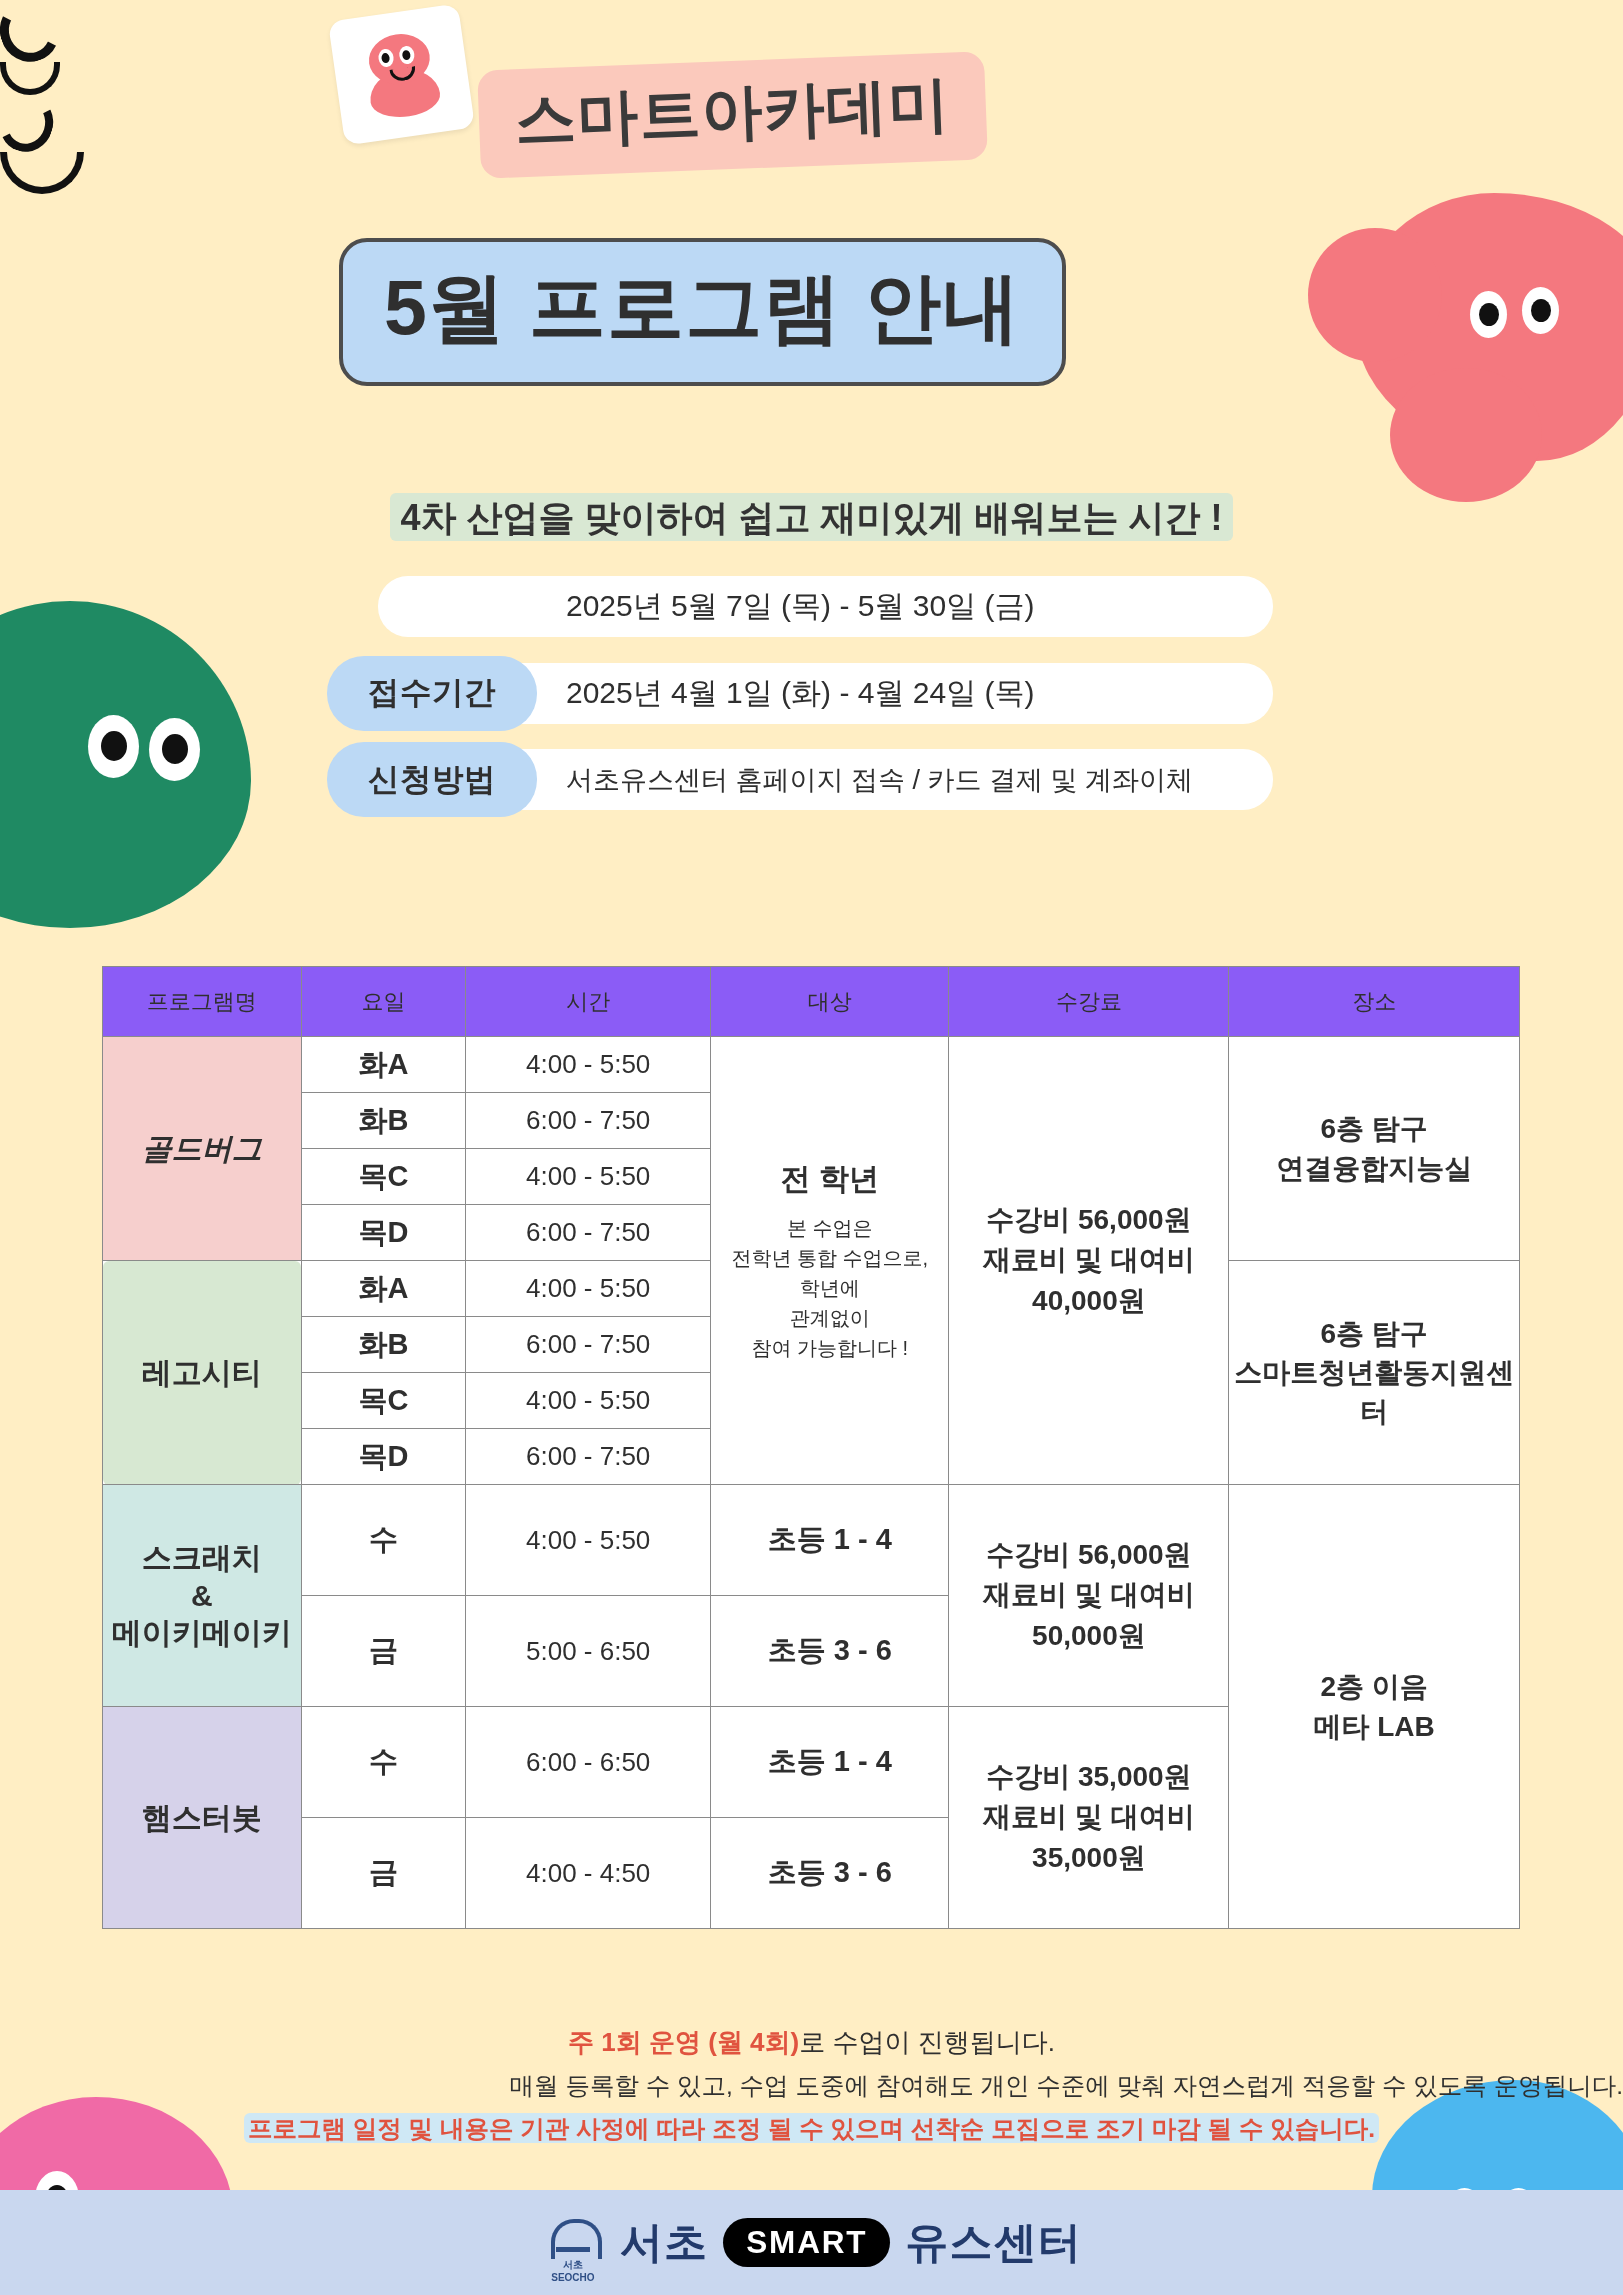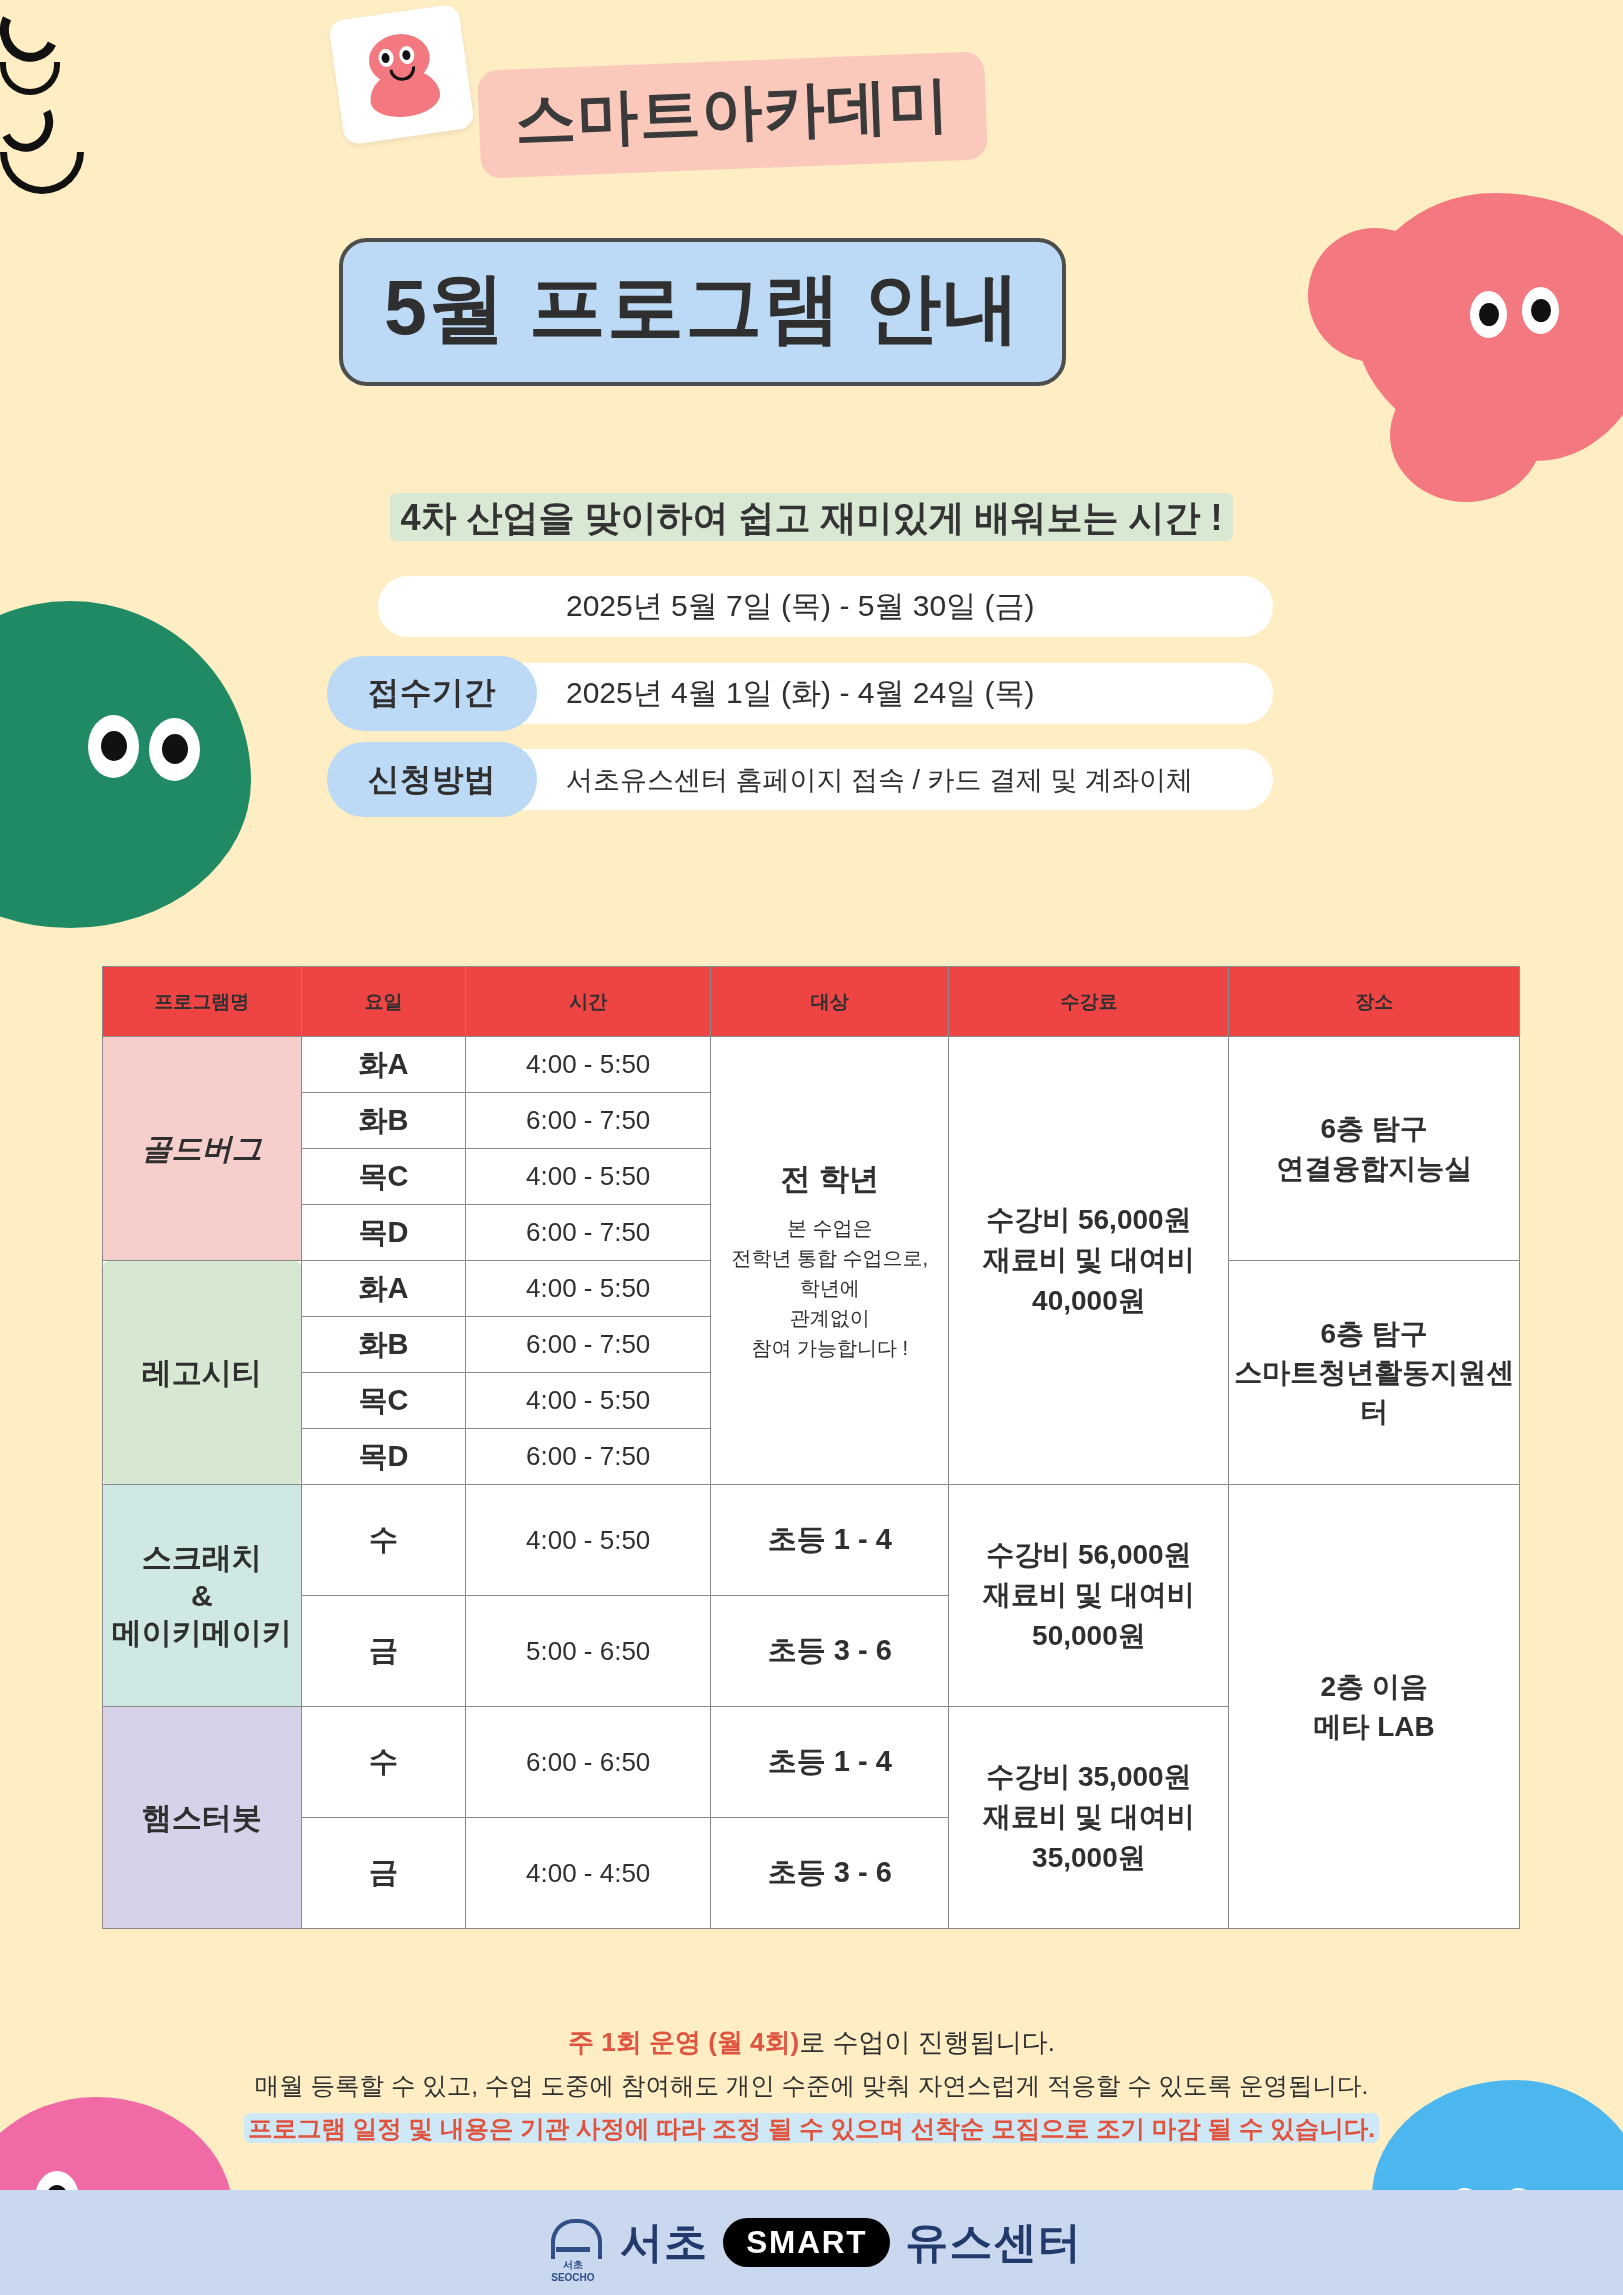--- a/index.html
+++ b/index.html
@@ -130,21 +130,21 @@
   }
   .info-row.small .val{font-size:27px;}
 
   
   .table-wrap{position:absolute;left:102px;top:966px;width:1418px;}
   table{border-collapse:collapse;width:100%;background:#fff;}
   th,td{
     border:1.2px solid #8a8a8a;text-align:center;vertical-align:middle;
     font-size:26px;color:#2f2f2f;padding:3.5px 2.3px;
   }
-  thead th{background:#ef4444;font-weight:bold;height:62px;font-size:19px;}
+  thead th{background:#8b5cf6;font-weight:normal;height:62px;font-size:22px;}
   .col-prog{width:198px;}
   .col-day{width:163px;}
   .col-time{width:245px;}
   .col-target{width:239px;}
   .col-fee{width:280px;}
   .col-place{width:292px;}
 
   td.prog{font-weight:bold;font-size:30px;line-height:1.25;}
   .bg-pink{background:#f6cfcd;font-style:italic;}
   .bg-green{background:#d7e8d2;border-radius:6px;}
@@ -155,21 +155,21 @@
   td.target-big{font-size:30px;font-weight:bold;line-height:1.3;}
   td.target-big .note{display:block;margin-top:15px;font-size:20px;font-weight:normal;line-height:1.5;}
   td.fee{font-size:28px;font-weight:bold;line-height:1.45;}
   td.place{font-size:28px;font-weight:bold;line-height:1.4;}
   td.sub{font-weight:bold;font-size:29px;}
 
   
   .notes{position:absolute;left:0;right:0;top:2025px;text-align:center;}
   .notes .n1{font-size:26px;color:#e0533f;font-weight:bold;margin-bottom:9.3px;}
   .notes .n1 em{font-style:normal;color:#2f2f2f;font-weight:normal;}
-  .notes .n2{font-size:24.5px;color:#2f2f2f;margin-bottom:9.3px;}
+  .notes .n2{font-size:24.5px;color:#2f2f2f;margin-bottom:9.3px;text-align:right;}
   .notes .n3{font-size:24.5px;color:#2f2f2f;}
   .notes .hl{background:#cfe8f5;padding:1.8px 3.5px;border-radius:6px;}
   .notes .hlr{color:#e0533f;font-weight:bold;}
 
   
   .bottom{
     position:absolute;left:0;right:0;bottom:0;height:105px;
     background:#c9d7ef;display:flex;align-items:center;justify-content:center;gap:15px;
   }
   .bottom .mark{width:64px;height:58px;position:relative;}

